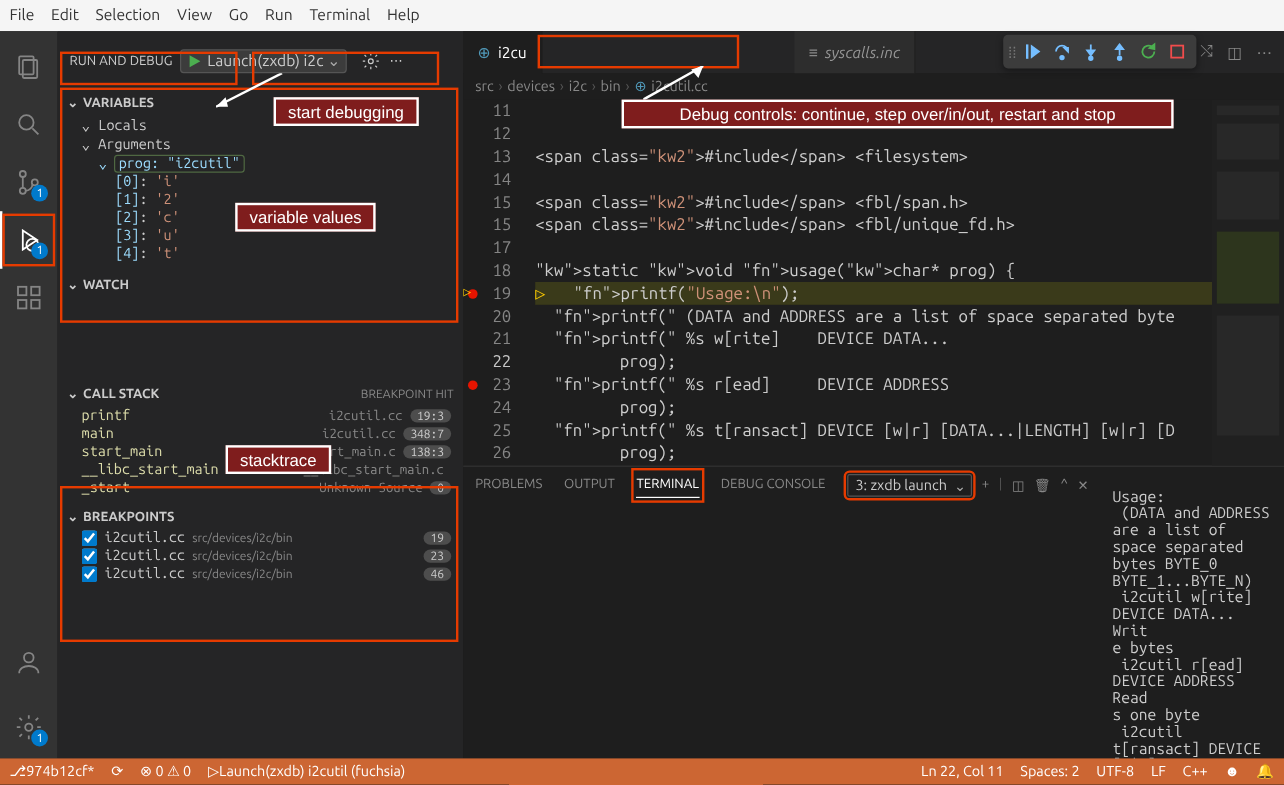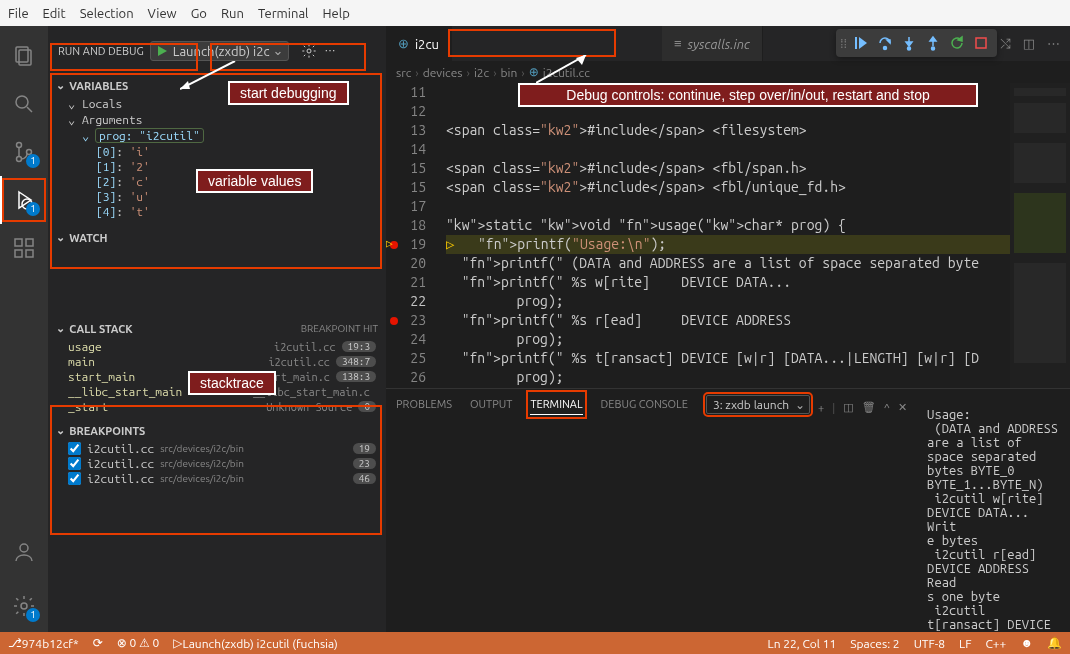--- a/index.html
+++ b/index.html
@@ -160,21 +160,21 @@
 .panel {
   height:244px; display:flex; flex-direction:row;
   background:#1e1e1e; border-top:1px solid #333;
 }
 .panel-tabs {
   height:30px; display:flex; align-items:center; padding:0 10px;
   font-size:11px; color:#888;
 }
 .panel-tabs .ptab { margin-right:18px; cursor:pointer; padding:4px 0;}
 .panel-tabs .ptab.active { color:#fff; border-bottom:1px solid #fff;}
-.panel-tabs .right { margin-left:auto; display:flex; align-items:flex-end;}
+.panel-tabs .right { margin-left:auto; display:flex; align-items:center;}
 .term-select {
   background:#3c3c3c00; border:1px solid #555; color:#ccc;
   padding:2px 20px 2px 6px; font-size:12px; border-radius:2px;
   position:relative; margin-right:8px;
 }
 .term-select .chev { position:absolute; right:4px; color:#aaa;}
 .panel-content {
   flex:1; padding:4px 10px; font-family:"Ubuntu Mono",monospace;
   font-size:13px; color:#ccc; white-space:pre-wrap;
   overflow:hidden; position:relative;
@@ -323,21 +323,21 @@
       <div class="annotation" style="left:120px; top:296px;">stacktrace</div>
       <div class="red-box" style="left:2px; top:330px; width:332px; height:130px;"></div>
 
       <div class="section-title">
         <span class="chev">⌄</span>
         <span>CALL STACK</span>
         <span class="right">BREAKPOINT HIT</span>
       </div>
       <div id="callstack-rows">
           <div class="callstack-row">
-            <span class="fn">usage</span>
+            <span class="fn">printf</span>
             <span class="file">i2cutil.cc</span>
             <span class="pos">19:3</span>
           </div>
           <div class="callstack-row">
             <span class="fn">main</span>
             <span class="file">i2cutil.cc</span>
             <span class="pos">348:7</span>
           </div>
           <div class="callstack-row">
             <span class="fn">start_main</span>

